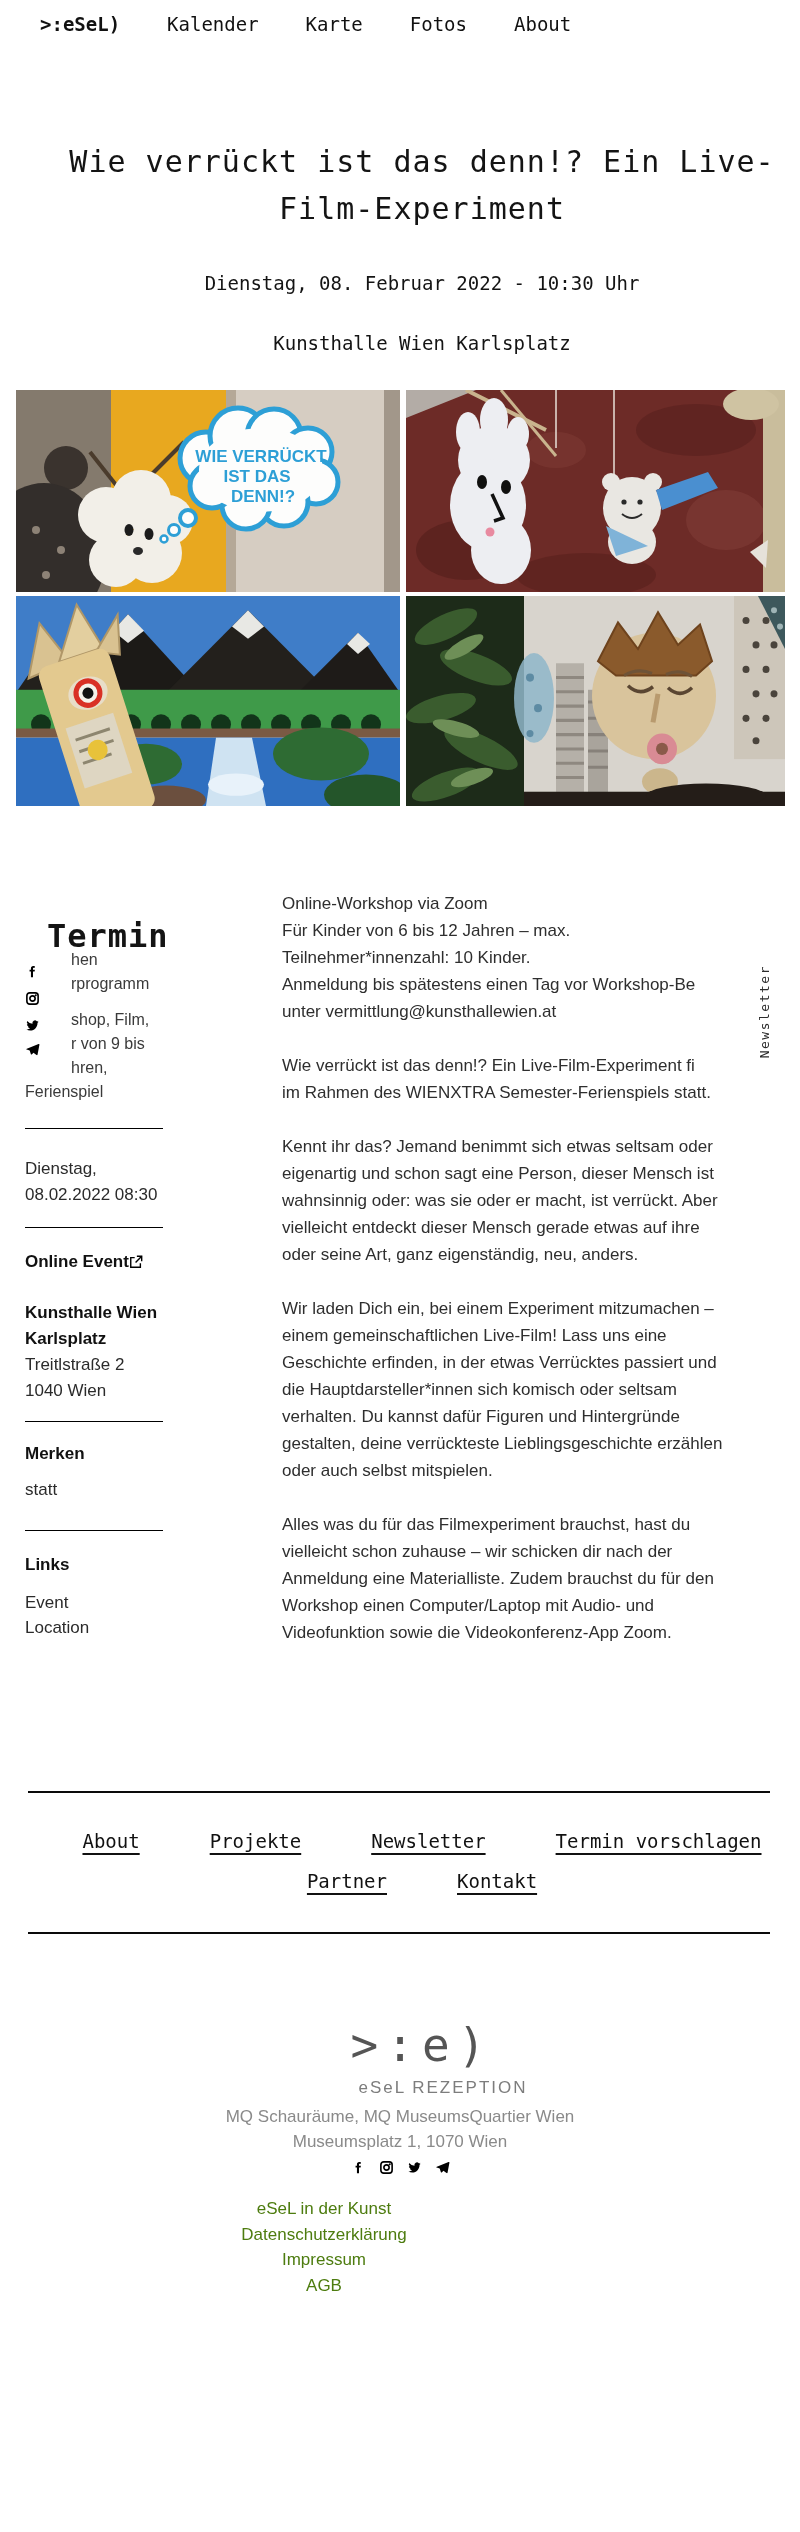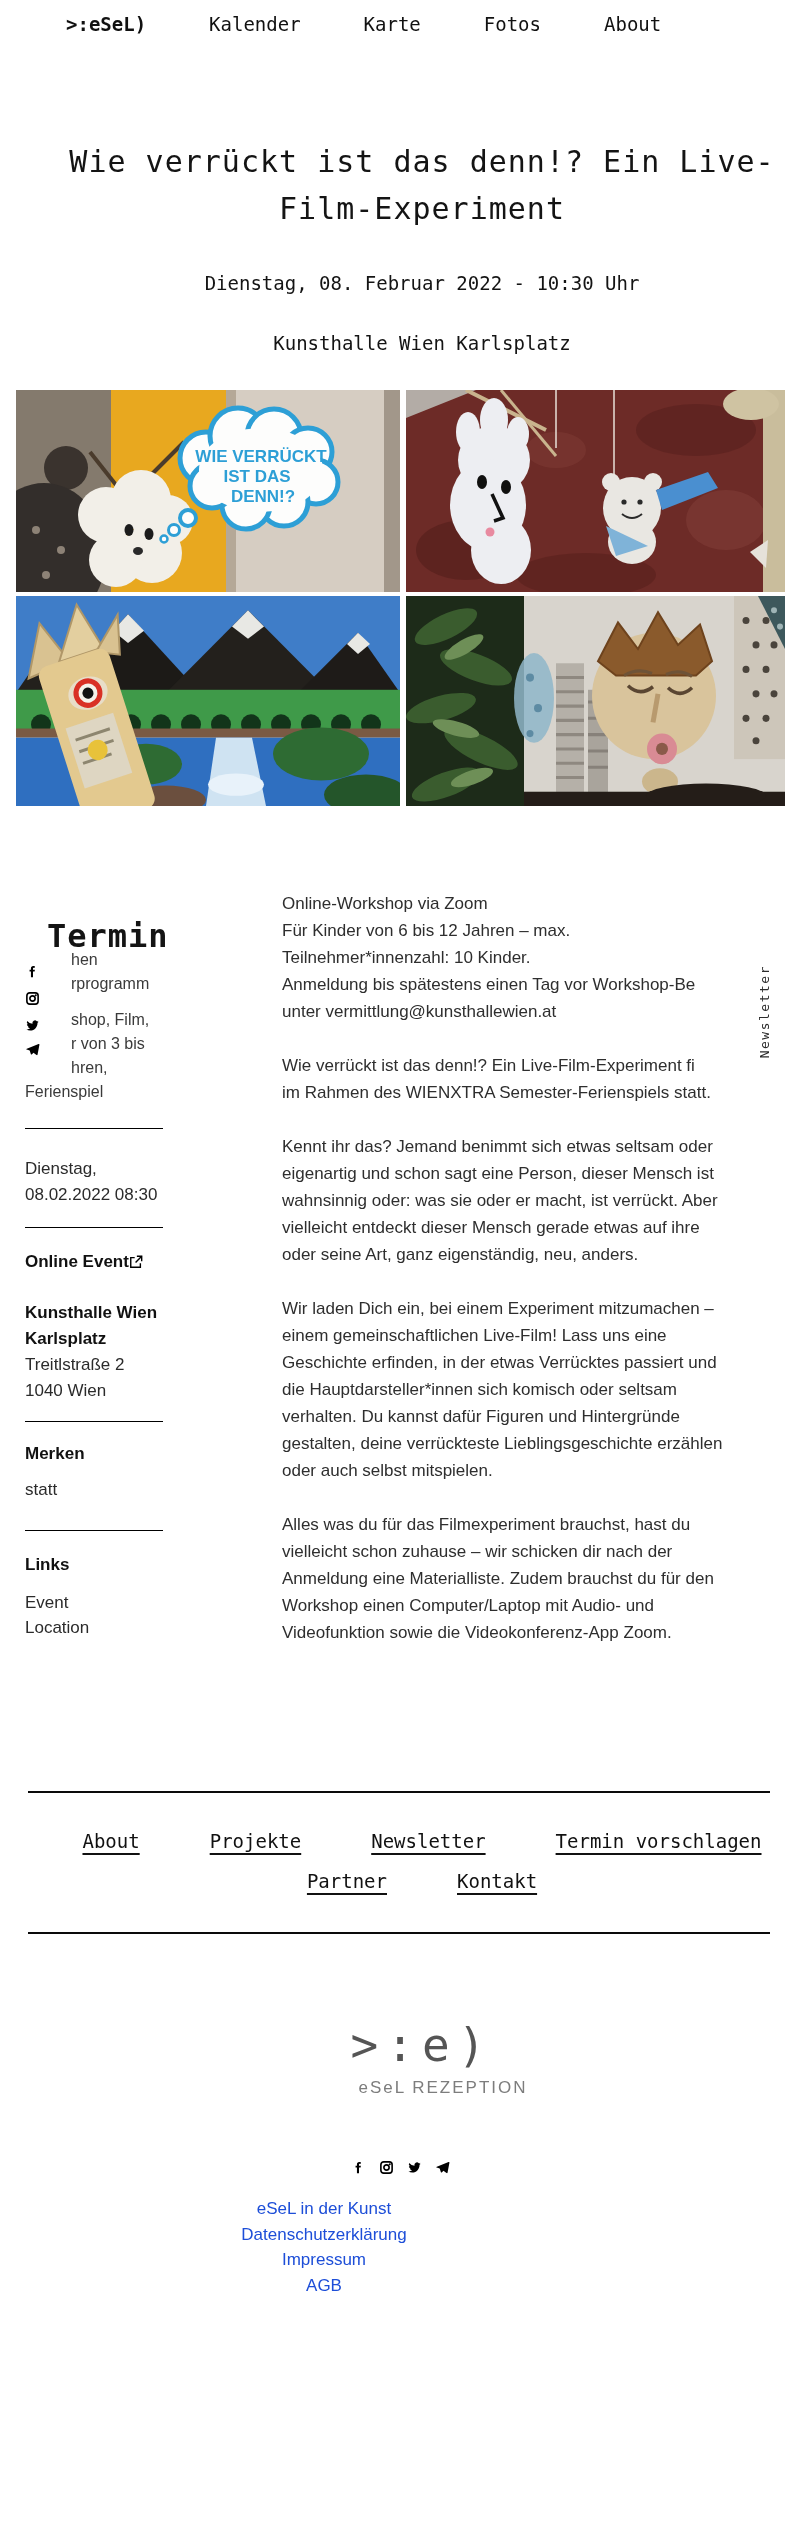--- a/index.html
+++ b/index.html
@@ -3,21 +3,21 @@
 <meta charset="utf-8">
 <style>
   html,body{margin:0;padding:0;background:#fff;}
   .page{position:relative;width:800px;height:2532px;background:#fff;overflow:hidden;
         font-family:"Liberation Sans",sans-serif;color:#2f2f2f;}
   .mono{font-family:"DejaVu Sans Mono",monospace;padding-left:22px;}
   a{color:inherit;text-decoration:none;}
 
   
   .topnav{position:absolute;top:0;left:0;width:800px;height:48px;display:flex;align-items:center;
-          padding-left:66px;box-sizing:border-box;gap:63px;font-size:19px;color:#111;}
+          padding-left:40px;box-sizing:border-box;gap:47px;font-size:19px;color:#111;}
   .topnav .logo{font-weight:bold;}
 
   
   .title{position:absolute;top:138px;left:0;width:800px;text-align:center;font-size:30px;
          font-weight:400;line-height:47px;letter-spacing:1px;color:#141414;white-space:pre-line;margin:0;}
   .datetime{position:absolute;top:272px;left:0;width:800px;text-align:center;font-size:19px;color:#141414;}
   .venue{position:absolute;top:332px;left:0;width:800px;text-align:center;font-size:19px;color:#141414;}
 
   
   .collage{position:absolute;left:16px;top:390px;width:769px;height:468px;
@@ -61,21 +61,21 @@
   
   .flogo{position:absolute;top:2018px;left:0;width:800px;text-align:center;font-size:46px;
          letter-spacing:8px;color:#555;}
   .forg{position:absolute;top:2078px;left:0;width:800px;text-align:center;font-size:17px;
         letter-spacing:2px;color:#7d7d7d;padding-left:43px;}
   .faddr{position:absolute;top:2104px;left:0;width:800px;text-align:center;font-size:17px;
          line-height:25px;color:#8a8a8a;}
   .fsocial{position:absolute;top:2160px;left:0;width:800px;display:flex;justify-content:center;gap:13px;}
   .fsocial .sicon{width:15px;height:15px;}
   .flinks{position:absolute;top:2196px;left:0;width:648px;text-align:center;font-size:17px;
-          line-height:25.5px;color:#1d4ed8;}
+          line-height:25.5px;color:#4d7c0f;}
 </style>
 </head>
 <body>
 
 <div class="page">
 
   <header class="topnav mono">
     <a class="logo">&gt;:eSeL)</a>
     <a>Kalender</a>
     <a>Karte</a>
@@ -287,21 +287,21 @@
   </div>
 
   <aside class="sidebar">
     <h2 class="sb sb-heading mono">Termin</h2>
 
     <div class="sb tags">
       <div class="frag">hen</div>
       <div class="frag">rprogramm</div>
       <div class="gap"></div>
       <div class="frag">shop, Film,</div>
-      <div class="frag">r von 3 bis</div>
+      <div class="frag">r von 9 bis</div>
       <div class="frag">hren,</div>
       <div>Ferienspiel</div>
     </div>
 
     <div class="icon-col">
       <svg class="sicon" style="top:74px" viewBox="0 0 24 24">
           <path fill="#000" d="M15.5 3H13c-2.2 0-3.5 1.4-3.5 3.8V9H7.3v3h2.2v9h3.3v-9h2.6l.4-3h-3V7.2c0-.9.3-1.2 1.1-1.2h1.9z"></path>
         </svg>
       <svg class="sicon" style="top:101px" viewBox="0 0 24 24" fill="none" stroke="#000" stroke-width="2.6">
           <rect x="3" y="3" width="18" height="18" rx="4.5"></rect>
@@ -389,20 +389,24 @@
     <a>Termin vorschlagen</a>
   </nav>
   <nav class="fnav-row mono" style="top:1870px">
     <a>Partner</a>
     <a>Kontakt</a>
   </nav>
   <hr class="fhr" style="top:1932px">
 
   <div class="flogo mono">&gt;:e)</div>
   <div class="forg">eSeL REZEPTION</div>
+  <div class="faddr">
+    <div>MQ Schauräume, MQ MuseumsQuartier Wien</div>
+    <div>Museumsplatz 1, 1070 Wien</div>
+  </div>
 
   <div class="fsocial">
     <svg class="sicon" viewBox="0 0 24 24">
         <path fill="#000" d="M15.5 3H13c-2.2 0-3.5 1.4-3.5 3.8V9H7.3v3h2.2v9h3.3v-9h2.6l.4-3h-3V7.2c0-.9.3-1.2 1.1-1.2h1.9z"></path>
       </svg>
     <svg class="sicon" viewBox="0 0 24 24" fill="none" stroke="#000" stroke-width="2.6">
         <rect x="3" y="3" width="18" height="18" rx="4.5"></rect>
         <circle cx="12" cy="12" r="4.2"></circle>
         <circle cx="17.3" cy="6.7" r="1.5" fill="#000" stroke="none"></circle>
       </svg>

